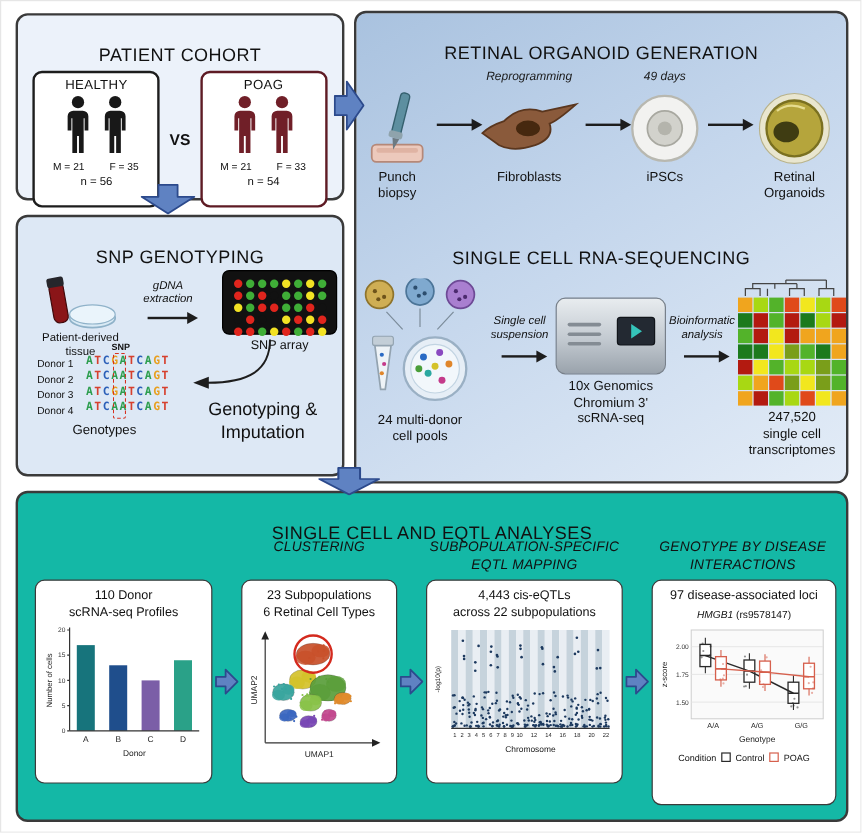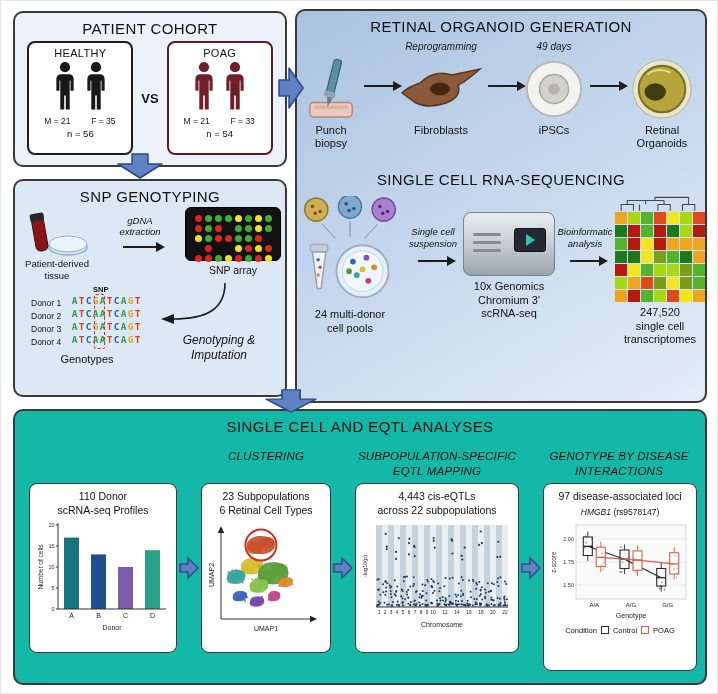--- a/index.html
+++ b/index.html
@@ -1,19 +1,19 @@
 <!DOCTYPE html>
 <html><head>
 <meta charset="utf-8">
 <style>
   *{margin:0;padding:0;box-sizing:border-box}
   body{font-family:"Liberation Sans",sans-serif;background:#fff;color:#111}
   .canvas{position:relative;width:718px;height:694px;background:#fff;border:1px solid #e6e6e6;overflow:hidden}
   .panel{position:absolute;border:2px solid #3a3a3a;border-radius:10px}
-  .panel-title{text-align:center;font-size:15px;font-weight:400;letter-spacing:.4px;padding-top:7px;color:#111}
+  .panel-title{text-align:center;font-size:15px;font-weight:400;letter-spacing:.4px;padding-top:25px;color:#111}
   .it{font-style:italic}
   .blk{display:block}
 
   
   .cohort{left:12px;top:10px;width:274px;height:156px;background:#ecf2fa}
   .cohort-row{display:flex;justify-content:center;align-items:center;gap:8px;margin-top:4px}
   .cohort-box{width:106px;height:114px;background:#fff;border:2.5px solid #1d1d1d;border-radius:8px;display:flex;flex-direction:column;align-items:center;padding:4px 2px 3px}
   .cohort-box.poag{border-color:#5e1b24}
   .grp-label{font-size:11px;letter-spacing:.3px}
   .persons{display:flex;gap:9px;margin-top:2px;height:52px}
@@ -50,39 +50,39 @@
   .machine{width:92px;height:64px;border-radius:8px;background:linear-gradient(180deg,#e8ecef 0%,#c2c9d0 55%,#9aa3ac 100%);border:1.5px solid #78808a;position:relative}
   .machine-screen{position:absolute;right:8px;top:15px;width:32px;height:24px;background:#232932;border-radius:3px;border:1px solid #11151a;display:flex;align-items:center;justify-content:center}
   .machine-play{width:0;height:0;border-left:9px solid #35c4ba;border-top:6px solid transparent;border-bottom:6px solid transparent}
   .machine-slot{position:absolute;left:9px;top:20px;width:28px;height:3px;background:#848c94;border-radius:2px;box-shadow:0 8px 0 #848c94,0 16px 0 #848c94}
   #heatmap-grid{display:grid;gap:1px;margin-top:1px}
   #heatmap-grid span{width:12px;height:12px;display:block}
 
   
   .snp{left:12px;top:178px;width:274px;height:218px;background:#dde8f5}
   .snp-row1{display:flex;align-items:flex-start;justify-content:center;gap:4px;margin-top:2px}
-  .tissue-group{width:84px;display:flex;flex-direction:column;align-items:center}
+  .tissue-group{width:84px;display:flex;flex-direction:column;align-items:flex-end}
   .tissue-group .sc-label{font-size:9.5px;margin-top:1px}
   .gdna-cell{width:74px;display:flex;flex-direction:column;align-items:center;padding-top:8px}
   .gdna-cell .lab{font-size:9.5px;font-style:italic;text-align:center;line-height:1.2}
   .gdna-cell .black-arrow{margin-top:8px;width:34px}
   .array-group{width:104px;display:flex;flex-direction:column;align-items:center}
   #snp-array-dots{display:grid;gap:3px;padding:7px 9px;width:96px;height:54px;background:#111;border-radius:6px;border:1px solid #000}
   .array-dot{width:7px;height:7px;border-radius:50%}
   .array-label{font-size:10.5px;margin-top:3px}
   .snp-bottom{position:absolute;left:16px;top:104px;width:132px}
   .snp-tag{font-size:7.5px;font-weight:bold;margin-left:62px;height:10px}
   .seq-rows{position:relative}
   .seq-row{height:13px;display:flex;align-items:flex-end}
   .donor-name{width:40px;font-size:8.5px}
   .seq i{font-style:normal;display:inline-block;width:7px;text-align:center;font-size:9.5px;font-weight:bold;font-family:"DejaVu Sans Mono",monospace}
   .snp-dash{position:absolute;left:63px;top:-1px;width:11px;height:55px;border:1.2px dashed #d63020;border-radius:2px}
   .genotypes-label{font-size:11px;text-align:center;width:112px;margin-top:6px}
   .elbow{position:absolute}
-  .gi-label{position:absolute;width:108px;font-size:12px;font-style:italic;text-align:center;line-height:1.25}
+  .gi-label{position:absolute;width:108px;font-size:15px;text-align:center;line-height:1.25}
 
   
   .analyses{left:12px;top:408px;width:694px;height:276px;background:#14b8a6}
   .col-heading{position:absolute;top:38px;font-style:italic;font-size:11.5px;text-align:center;line-height:1.3;letter-spacing:.2px}
   .col-heading span{display:block}
   .wbox{position:absolute;top:72px;background:#fff;border:1.5px solid #3a3a3a;border-radius:8px;display:flex;flex-direction:column;align-items:center;padding:6px 2px}
   .stat{font-size:10.5px;text-align:center;line-height:1.3}
   .stat span{display:block}
   .bp-title{font-size:8.5px;margin-top:3px}
   .bp-legend{display:flex;align-items:flex-start;gap:4px;font-size:7.5px;margin-top:2px}

